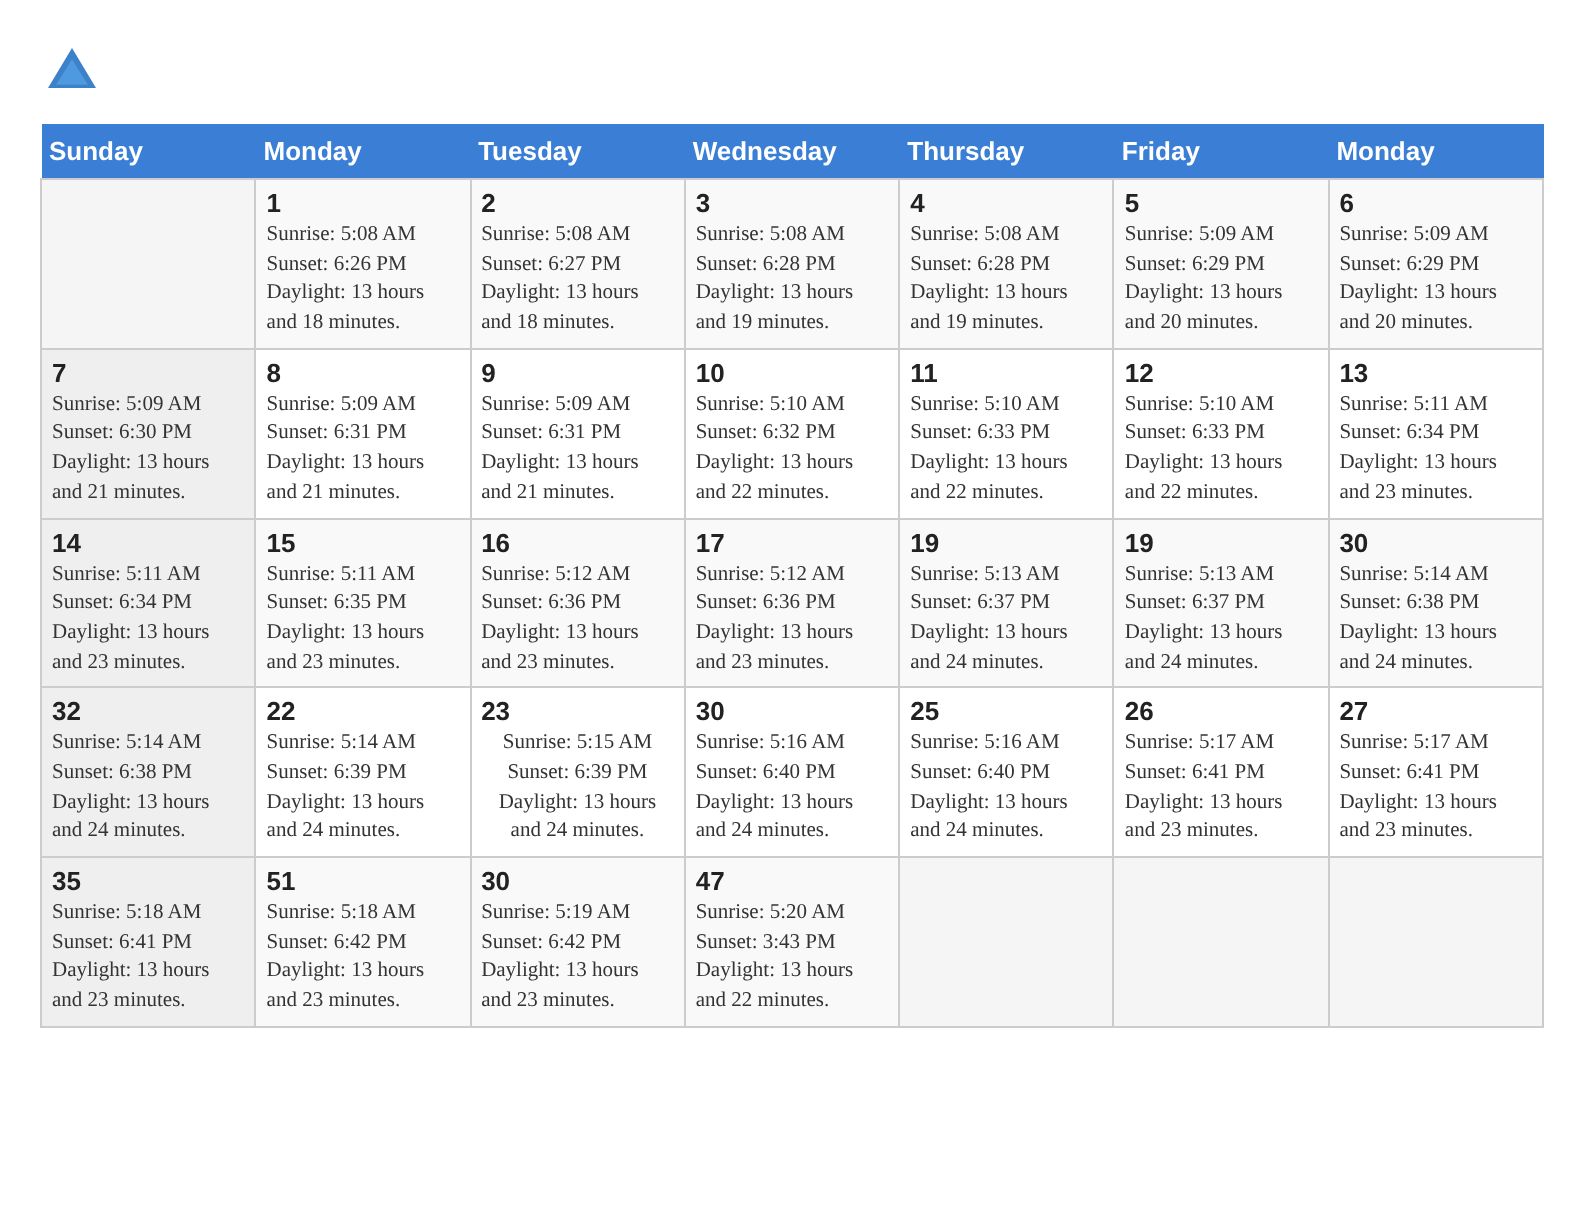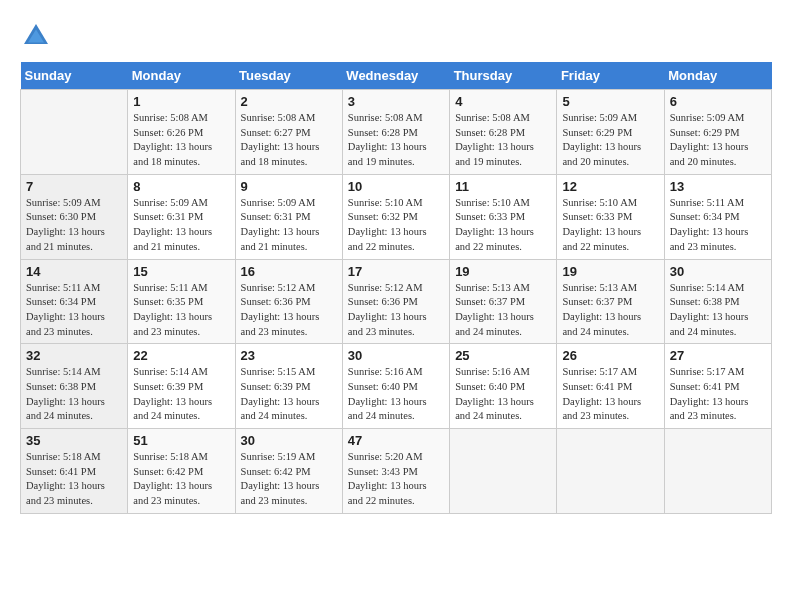--- a/index.html
+++ b/index.html
@@ -276,21 +276,21 @@
         </td>
         <td>
           <span class="day-num">22</span>
           <div class="day-info" style="white-space: pre-line;">Sunrise: 5:14 AM
 Sunset: 6:39 PM
 Daylight: 13 hours
 and 24 minutes.</div>
         </td>
         <td>
           <span class="day-num">23</span>
-          <div class="day-info" style="white-space: pre-line;">Sunrise: 5:15 AM
+          <div class="day-info" style="white-space: pre-line; text-align: center;">Sunrise: 5:15 AM
 Sunset: 6:39 PM
 Daylight: 13 hours
 and 24 minutes.</div>
         </td>
         <td>
           <span class="day-num">30</span>
           <div class="day-info" style="white-space: pre-line;">Sunrise: 5:16 AM
 Sunset: 6:40 PM
 Daylight: 13 hours
 and 24 minutes.</div>

